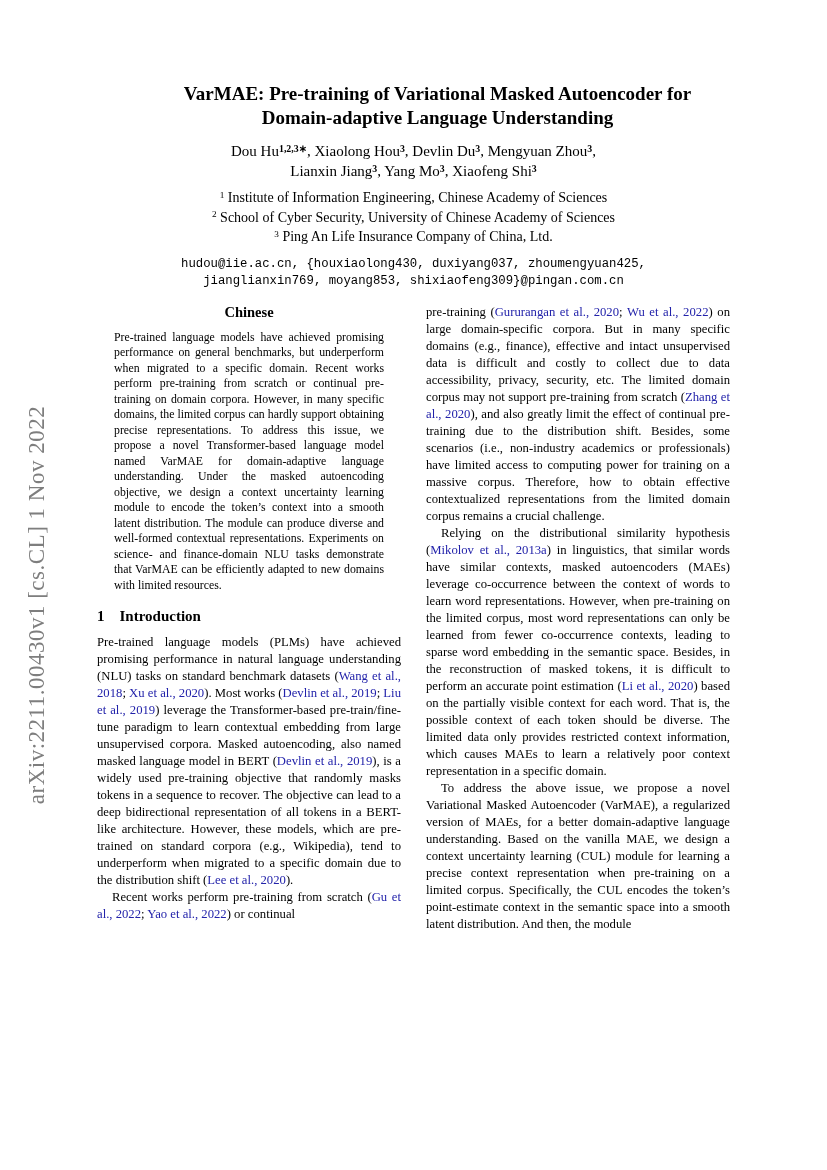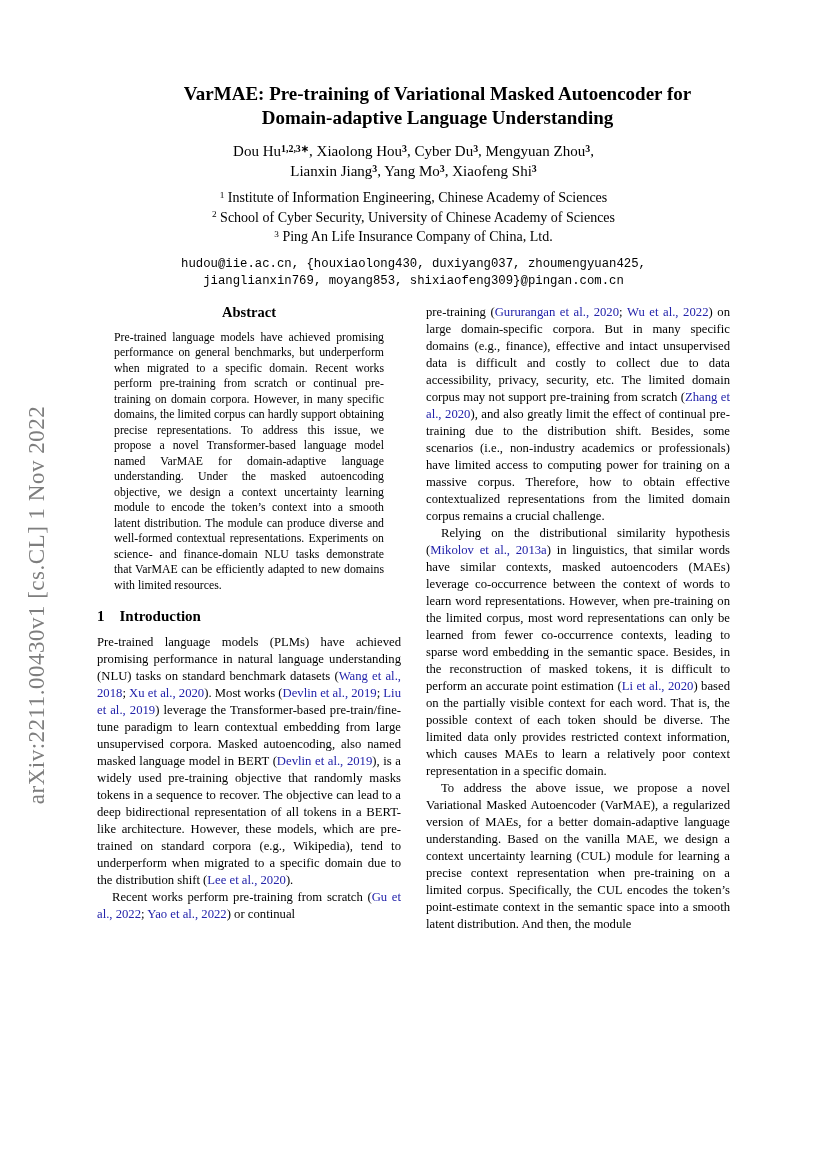--- a/index.html
+++ b/index.html
@@ -60,38 +60,38 @@
 <div class="page">
 
   <div class="arxiv-strip" style="color: rgb(126, 126, 126);">arXiv:2211.00430v1  [cs.CL]  1 Nov 2022</div>
 
   <header>
     <h1 class="title">
       <span>VarMAE: Pre-training of Variational Masked Autoencoder for</span><br>
       <span>Domain-adaptive Language Understanding</span>
     </h1>
     <div class="authors-block">
-      <div><span class="bd">Dou Hu</span><span class="sup">1,2,3∗</span><span class="bd">, Xiaolong Hou</span><span class="sup">3</span><span class="bd">, Cyber Du</span><span class="sup">3</span><span class="bd">, Mengyuan Zhou</span><span class="sup">3</span><span class="bd">,</span></div>
+      <div><span class="bd">Dou Hu</span><span class="sup">1,2,3∗</span><span class="bd">, Xiaolong Hou</span><span class="sup">3</span><span class="bd">, Devlin Du</span><span class="sup">3</span><span class="bd">, Mengyuan Zhou</span><span class="sup">3</span><span class="bd">,</span></div>
       <div><span class="bd">Lianxin Jiang</span><span class="sup">3</span><span class="bd">, Yang Mo</span><span class="sup">3</span><span class="bd">, Xiaofeng Shi</span><span class="sup">3</span></div>
     </div>
     <div class="affils-block">
       <div><span class="sup">1</span><span> Institute of Information Engineering, Chinese Academy of Sciences</span></div>
       <div><span class="sup">2</span><span> School of Cyber Security, University of Chinese Academy of Sciences</span></div>
       <div><span class="sup">3</span><span> Ping An Life Insurance Company of China, Ltd.</span></div>
     </div>
     <div class="emails-block">
       <div>hudou@iie.ac.cn, {houxiaolong430, duxiyang037, zhoumengyuan425,</div>
       <div>jianglianxin769, moyang853, shixiaofeng309}@pingan.com.cn</div>
     </div>
   </header>
 
   <div class="columns">
     <div class="col">
       <section class="abstract">
-        <h2 class="abs-head">Abstract</h2>
+        <h2 class="abs-head">Chinese</h2>
         <p class="abs-text">Pre-trained language models have achieved promising performance on general benchmarks, but underperform when migrated to a specific domain. Recent works perform pre-training from scratch or continual pre-training on domain corpora. However, in many specific domains, the limited corpus can hardly support obtaining precise representations. To address this issue, we propose a novel Transformer-based language model named VarMAE for domain-adaptive language understanding. Under the masked autoencoding objective, we design a context uncertainty learning module to encode the token’s context into a smooth latent distribution. The module can produce diverse and well-formed contextual representations. Experiments on science- and finance-domain NLU tasks demonstrate that VarMAE can be efficiently adapted to new domains with limited resources.</p>
       </section>
       <h2 class="sec-head">
         <span class="sec-num">1</span><span>Introduction</span>
       </h2>
       <p class="body-p"><span>Pre-trained language models (PLMs) have achieved promising performance in natural language understanding (NLU) tasks on standard benchmark datasets (</span><span class="cite">Wang et al., 2018</span><span>; </span><span class="cite">Xu et al., 2020</span><span>). Most works (</span><span class="cite">Devlin et al., 2019</span><span>; </span><span class="cite">Liu et al., 2019</span><span>) leverage the Transformer-based pre-train/fine-tune paradigm to learn contextual embedding from large unsupervised corpora. Masked autoencoding, also named masked language model in BERT (</span><span class="cite">Devlin et al., 2019</span><span>), is a widely used pre-training objective that randomly masks tokens in a sequence to recover. The objective can lead to a deep bidirectional representation of all tokens in a BERT-like architecture. However, these models, which are pre-trained on standard corpora (e.g., Wikipedia), tend to underperform when migrated to a specific domain due to the </span><span class="it">distribution shift</span><span> (</span><span class="cite">Lee et al., 2020</span><span>).</span></p>
       <p class="body-p indent"><span>Recent works perform pre-training from scratch (</span><span class="cite">Gu et al., 2022</span><span>; </span><span class="cite">Yao et al., 2022</span><span>) or continual</span></p>
     </div>
     <div class="col">
       <p class="body-p"><span>pre-training (</span><span class="cite">Gururangan et al., 2020</span><span>; </span><span class="cite">Wu et al., 2022</span><span>) on large domain-specific corpora. But in many specific domains (e.g., finance), effective and intact unsupervised data is difficult and costly to collect due to data accessibility, privacy, security, etc. The limited domain corpus may not support pre-training from scratch (</span><span class="cite">Zhang et al., 2020</span><span>), and also greatly limit the effect of continual pre-training due to the </span><span class="it">distribution shift</span><span>. Besides, some scenarios (i.e., non-industry academics or professionals) have limited access to computing power for training on a massive corpus. Therefore, how to obtain effective contextualized representations from the limited domain corpus remains a crucial challenge.</span></p>

